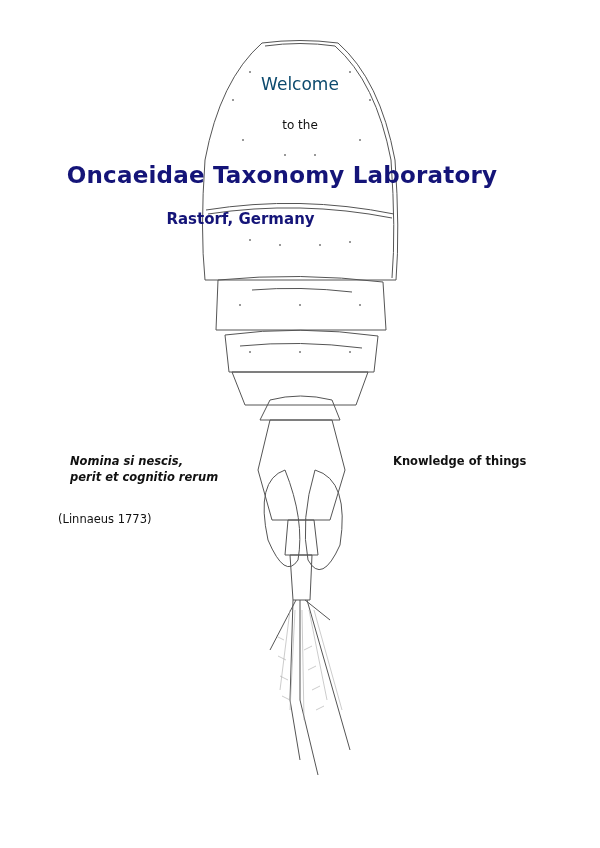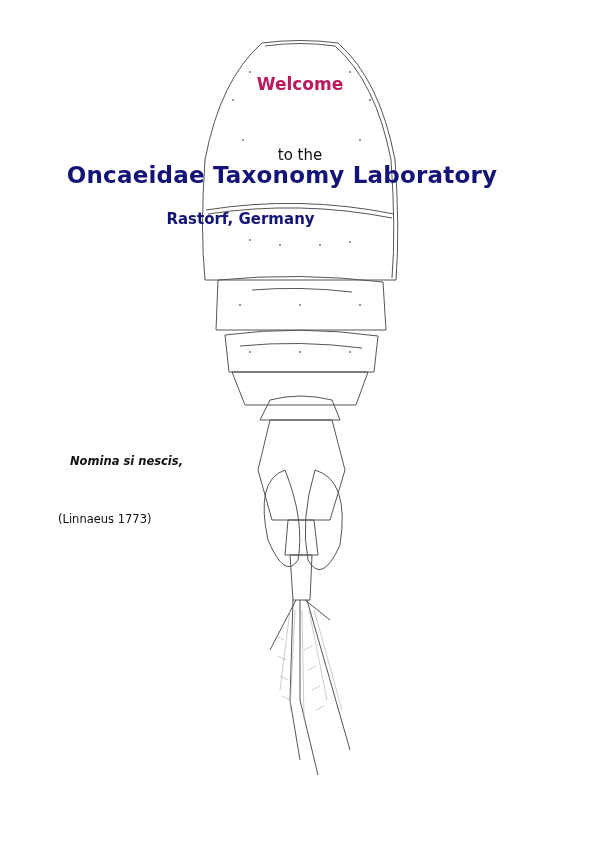--- a/index.html
+++ b/index.html
@@ -1,20 +1,20 @@
 <!DOCTYPE html>
 <html><head>
 <meta charset="utf-8">
 <style>
   html, body { margin:0; padding:0; background:#ffffff; }
   body { width:600px; height:848px; position:relative; overflow:hidden; font-family:"DejaVu Sans", sans-serif; }
   svg.drawing { position:absolute; left:0; top:0; }
   .txt { position:absolute; white-space:nowrap; }
-  .welcome { left:0; width:600px; text-align:center; top:74px; font-size:17px; font-weight:bold; color:#be185d; }
-  .tothe { left:0; width:600px; text-align:center; top:118px; font-size:15px; color:#111;margin-top:28px; }
+  .welcome { left:0; width:600px; text-align:center; top:74px; font-size:17px; font-weight:normal; color:#0c4a6e; }
+  .tothe { left:0; width:600px; text-align:center; top:118px; font-size:12px; color:#111; }
   .title { left:0; width:564px; text-align:center; top:162px; font-size:23px; font-weight:bold; color:#141478; letter-spacing:0.2px; }
   .subtitle { left:0; width:481px; text-align:center; top:210px; font-size:15px; font-weight:bold; color:#141478; }
   .latin { left:70px; top:453px; font-size:11.5px; font-weight:bold; font-style:italic; color:#111; line-height:16px; }
   .cite { left:58px; top:512px; font-size:11.5px; color:#111; }
   .english { left:393px; top:453px; font-size:11.5px; font-weight:bold; color:#111; line-height:16px; }
 </style>
 </head>
 <body>
 
 <svg class="drawing" width="600" height="848" viewBox="0 0 600 848">
@@ -71,17 +71,19 @@
   </g>
 </svg>
 
 <div class="txt welcome">Welcome</div>
 <div class="txt tothe">to the</div>
 <div class="txt title">Oncaeidae Taxonomy Laboratory</div>
 <div class="txt subtitle">Rastorf, Germany</div>
 
 <div class="txt latin">
   <div>Nomina si nescis,</div>
+  <div>perit et cognitio rerum</div>
 </div>
 <div class="txt cite">(Linnaeus 1773)</div>
 
 <div class="txt english">
+  <div>Knowledge of things</div>
 </div>
 
 </body></html>

